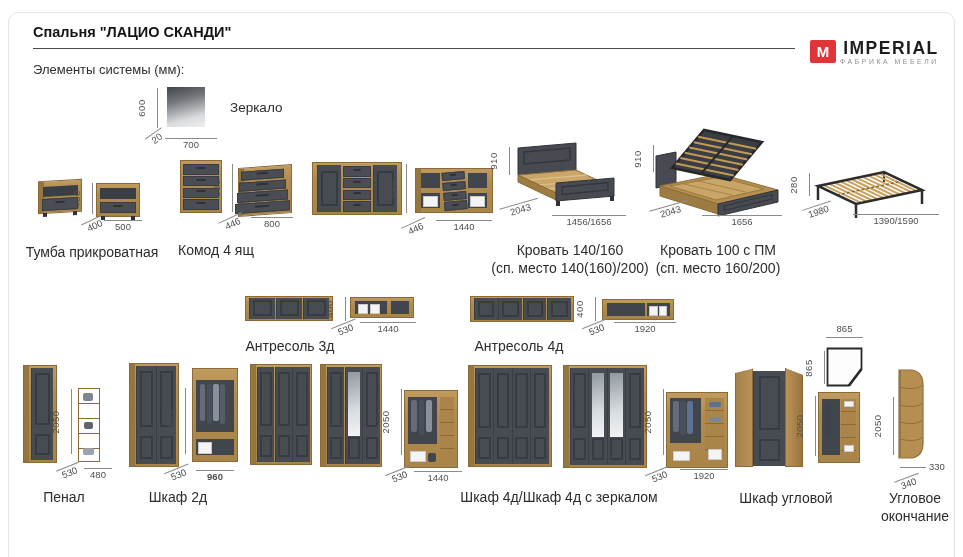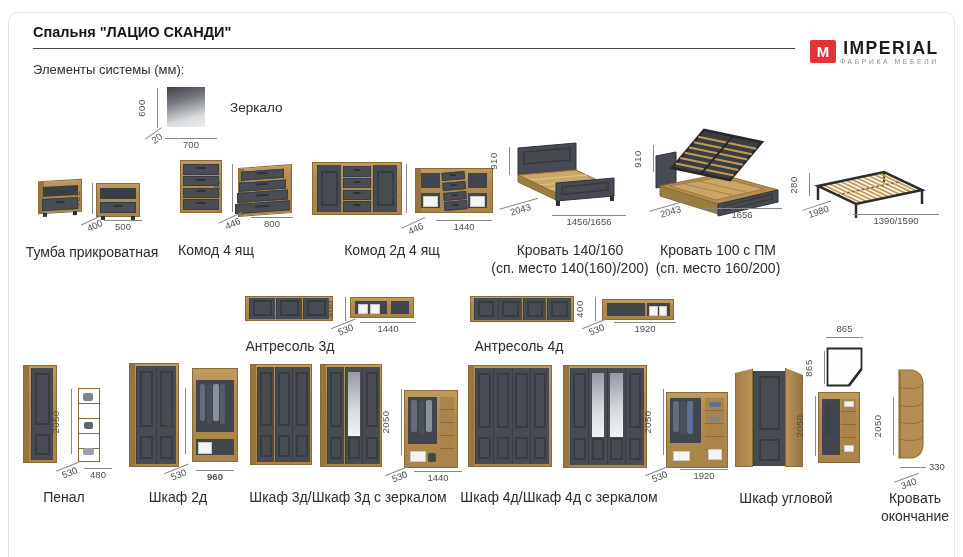--- a/index.html
+++ b/index.html
@@ -150,21 +150,20 @@
     <div class="iback" style="right:7%;width:24%;top:10%;height:34%;"></div>
     <div class="iback" style="right:7%;width:24%;bottom:10%;height:34%;"></div>
     <div class="iwhite" style="right:9%;width:20%;bottom:12%;height:26%;"></div>
   </div>
   <div class="dim h" style="left:402px;top:220px;width:26px;transform:rotate(-25deg);">
       <span>446</span>
     </div>
   <div class="dim h" style="left:436px;top:218px;width:56px;">
       <span>1440</span>
     </div>
-  <div class="cap" style="left:310px;top:241px;width:164px;">Комод 2д 4 ящ</div>
 
   <svg class="abs" style="left:510px;top:138px;" width="120" height="72" viewBox="0 0 120 72" preserveAspectRatio="none">
     <polygon points="8,10 66,5 66,32 8,37" fill="#474b51" stroke="#30343a" stroke-width="1"></polygon>
     <polygon points="14,14 60,10 60,22 14,26" fill="none" stroke="#34383d" stroke-width="1.5"></polygon>
     <polygon points="8,37 66,32 104,50 46,55" fill="#caa668" stroke="#8f7038" stroke-width="1"></polygon>
     <line x1="19" y1="42" x2="77" y2="37" stroke="#dbbd85" stroke-width="1.5"></line>
     <line x1="29" y1="47" x2="87" y2="42" stroke="#dbbd85" stroke-width="1.5"></line>
     <line x1="38" y1="51" x2="96" y2="46" stroke="#dbbd85" stroke-width="1.5"></line>
     <polygon points="8,37 46,55 46,62 8,44" fill="#9d7c42" stroke="#8a6b38" stroke-width="1"></polygon>
     <polygon points="46,45 104,40 104,58 46,63" fill="#474b51" stroke="#30343a" stroke-width="1"></polygon>
@@ -204,21 +203,21 @@
     <line x1="43.8" y1="20.2" x2="101.8" y2="32.2" stroke="#c29a58" stroke-width="2"></line>
     <line x1="48.2" y1="14.8" x2="106.2" y2="26.8" stroke="#c29a58" stroke-width="2"></line>
     <line x1="51" y1="52" x2="83" y2="14" stroke="#26282b" stroke-width="2"></line>
   </svg>
   <div class="dim v" style="left:628px;top:145px;height:27px;">
       <span>910</span>
     </div>
   <div class="dim h" style="left:650px;top:203px;width:40px;transform:rotate(-16deg);">
       <span>2043</span>
     </div>
-  <div class="dim h" style="left:702px;top:206px;width:80px;">
+  <div class="dim h" style="left:702px;top:213px;width:80px;">
       <span>1656</span>
     </div>
   <div class="cap" style="left:638px;top:241px;width:160px;">
     <span>Кровать 100 с ПМ</span>
     <span class="s2">(сп. место 160/200)</span>
   </div>
 
   <svg class="abs" style="left:812px;top:164px;" width="115" height="60" viewBox="0 0 115 60" preserveAspectRatio="none">
     <line x1="6" y1="22" x2="6" y2="36" stroke="#2c2c2c" stroke-width="2.5"></line>
     <line x1="44" y1="40" x2="44" y2="54" stroke="#2c2c2c" stroke-width="2.5"></line>
@@ -357,21 +356,20 @@
     <div class="shelfcol" style="right:6%;width:26%;top:8%;bottom:8%;"></div>
     <div class="iwhite" style="left:10%;width:30%;bottom:7%;height:14%;"></div>
     <div class="icloth" style="left:44%;bottom:7%;width:16%;height:12%;background:#41454c;"></div>
   </div>
   <div class="dim h" style="left:386px;top:468px;width:26px;transform:rotate(-22deg);">
       <span>530</span>
     </div>
   <div class="dim h" style="left:414px;top:469px;width:48px;">
       <span>1440</span>
     </div>
-  <div class="cap" style="left:233px;top:488px;width:230px;">Шкаф 3д/Шкаф 3д с зеркалом</div>
 
   <div class="wbox side" style="left:468px;top:365px;width:84px;height:102px;">
     <div class="door" style="left:7%;width:22.5%;top:2%;bottom:2%;"></div>
     <div class="door" style="left:29.5%;width:22.5%;top:2%;bottom:2%;"></div>
     <div class="door" style="left:52%;width:22.5%;top:2%;bottom:2%;"></div>
     <div class="door" style="left:74.5%;width:22.5%;top:2%;bottom:2%;"></div>
   </div>
   <div class="wbox side" style="left:563px;top:365px;width:84px;height:103px;">
     <div class="door" style="left:7%;width:22.5%;top:2%;bottom:2%;"></div>
     <div class="door mir" style="left:29.5%;width:22.5%;top:2%;bottom:2%;"></div>
@@ -438,16 +436,16 @@
   <div class="dim v" style="left:868px;top:397px;height:58px;">
       <span>2050</span>
     </div>
   <div class="dim h tr" style="left:900px;top:465px;width:26px;">
       <span>330</span>
     </div>
   <div class="dim h" style="left:895px;top:475px;width:26px;transform:rotate(-20deg);">
       <span>340</span>
     </div>
   <div class="cap" style="left:856px;top:489px;width:118px;">
-    <span>Кровать</span>
+    <span>Угловое</span>
     <span class="s2">окончание</span>
   </div>
 </div>
 
 </body></html>

